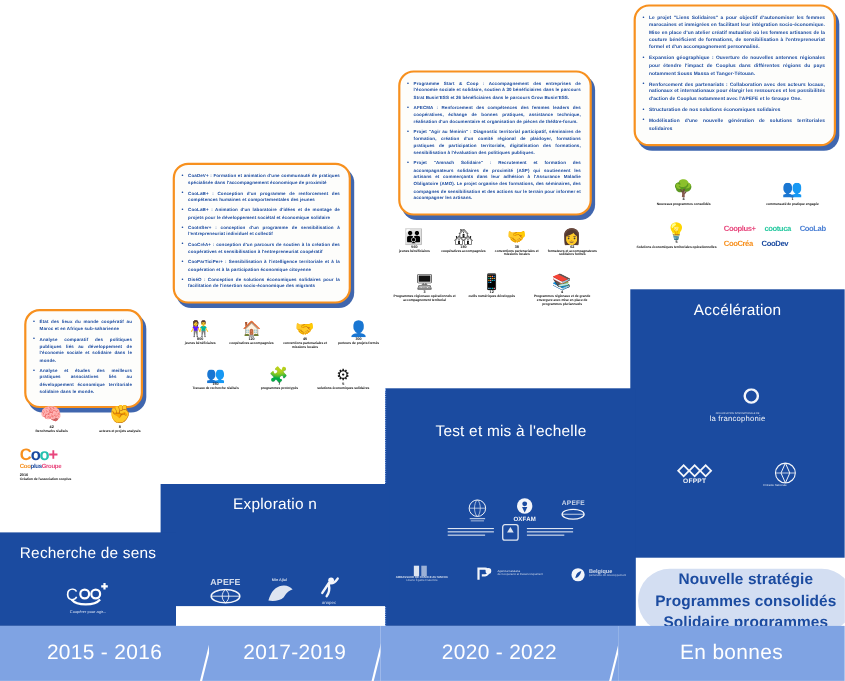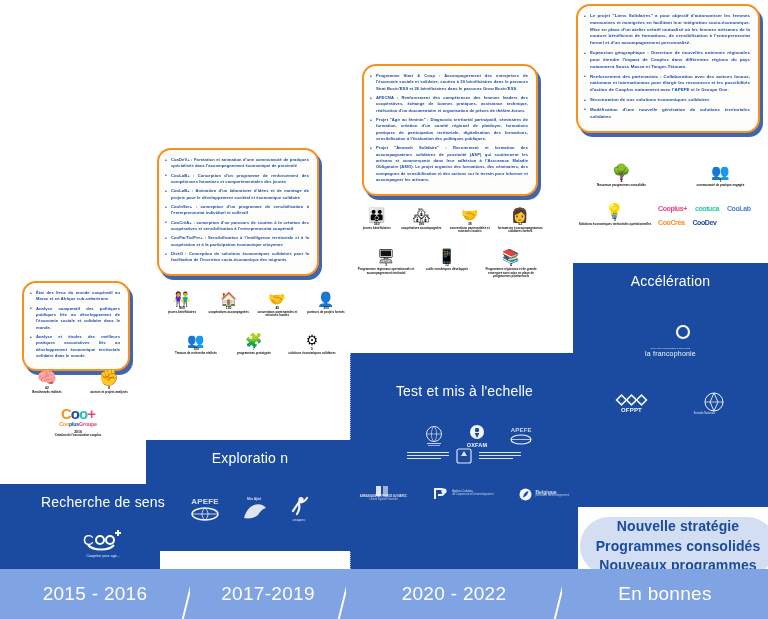--- a/index.html
+++ b/index.html
@@ -62,21 +62,21 @@
     line-height: 1.1;
   }
   .ilbl {
     display: block;
     font-size: 3px; font-weight: bold; color: #111;
     line-height: 1.12;
     letter-spacing: -0.01em;
   }
 
   
-  .coologo { text-align: center; }
+  .coologo { text-align: left; }
   .coologo .mark {
     font-size: 15px; font-weight: bold; letter-spacing:-1px;
     line-height: 1;
   }
   .coologo .mark .c1{color:#F7901E;} .coologo .mark .c2{color:#1B4BA0;}
   .coologo .mark .c3{color:#E8467C;} .coologo .mark .c4{color:#27C1B0;}
   .coologo .word {
     font-size: 5.5px; font-weight: bold; line-height:1;
     letter-spacing:-.3px; margin-top:1px;
   }
@@ -95,34 +95,34 @@
   }
   .panel .ptitle {
     position:absolute;
     width:100%;
     text-align:center;
     font-size: 14px;
     font-weight: 400;
     letter-spacing: .2px;
     line-height: 1.25;
   }
-  #panel-recherche { left: 0px;   top: 484px; width: 160px; height: 85px; padding-left: 23px; }
+  #panel-recherche { left: 0px;   top: 484px; width: 160px; height: 85px; }
   #panel-explo     { left: 146px; top: 440px; width: 208px; height: 111px; }
   #panel-test      { left: 350px; top: 353px; width: 228px; height: 216px;
                      border-left: 1px dotted #8fb0e8; }
   #panel-accel     { left: 573px; top: 263px; width: 195px; height: 244px; }
 
   #panel-recherche .ptitle { top: 10px; }
   #panel-explo .ptitle     { top: 10px; }
   #panel-test .ptitle      { top: 30px; }
   #panel-accel .ptitle     { top: 10px; }
 
   
   .logos { position:absolute; display:flex; align-items:center; justify-content:center; }
-  .logo { color:#fff; text-align:center; opacity:.95; }
+  .logo { color:#fff; text-align:center; opacity:.95;margin-top:28px; }
   .logo .lname { font-size:5.5px; font-weight:bold; letter-spacing:.2px; line-height:1.1; }
   .logo .lsub  { font-size:2.6px; line-height:1.15; opacity:.85; }
   .logo svg { display:block; margin:0 auto; }
 
   
   #final-pill {
     position:absolute; left:580px; top:517px; width:196px; height:58px;
     background:#D3DEF2; border-radius:29px;
     display:flex; flex-direction:column; align-items:center; justify-content:center;
     gap:1px;
@@ -296,21 +296,21 @@
       <svg width="24" height="11" viewBox="0 0 24 11" aria-hidden="true">
         <ellipse cx="12" cy="5.5" rx="10" ry="4.5" fill="none" stroke="#fff" stroke-width="1.2"></ellipse>
         <path d="M2 5.5 H22" stroke="#fff" stroke-width=".7"></path>
       </svg>
     </div>
   </div>
 
   <div id="final-pill">
     <div>Nouvelle stratégie</div>
     <div>Programmes consolidés</div>
-    <div>Nouveaux programmes</div>
+    <div>Solidaire programmes</div>
   </div>
 
   <div class="card" id="card-recherche">
     <ul>
       <li>État des lieux du monde coopératif au Maroc et en Afrique sub-saharienne</li>
       <li>Analyse comparatif des politiques publiques liés au développement de l'économie sociale et solidaire dans le monde.</li>
       <li>Analyse et études des meilleurs pratiques associatives liés au développement économique territoriale solidaire dans le monde.</li>
     </ul>
   </div>
 

